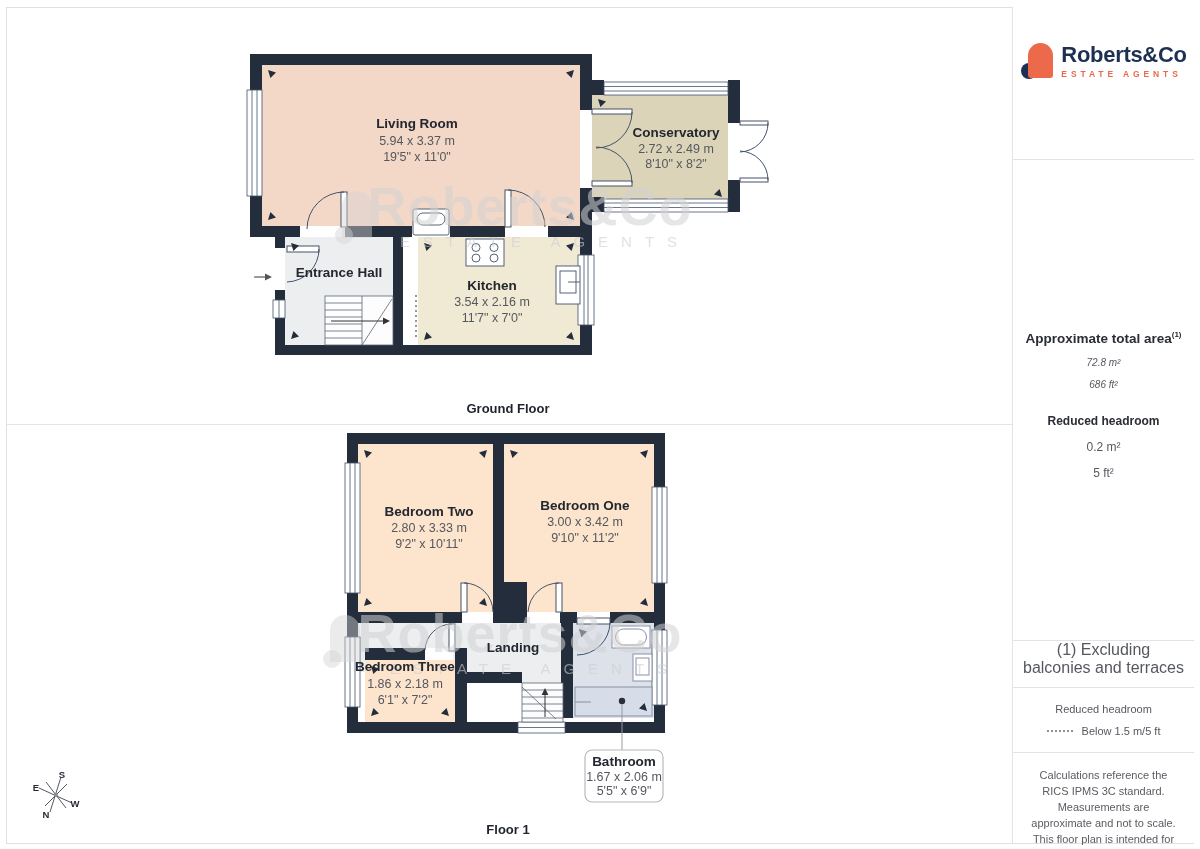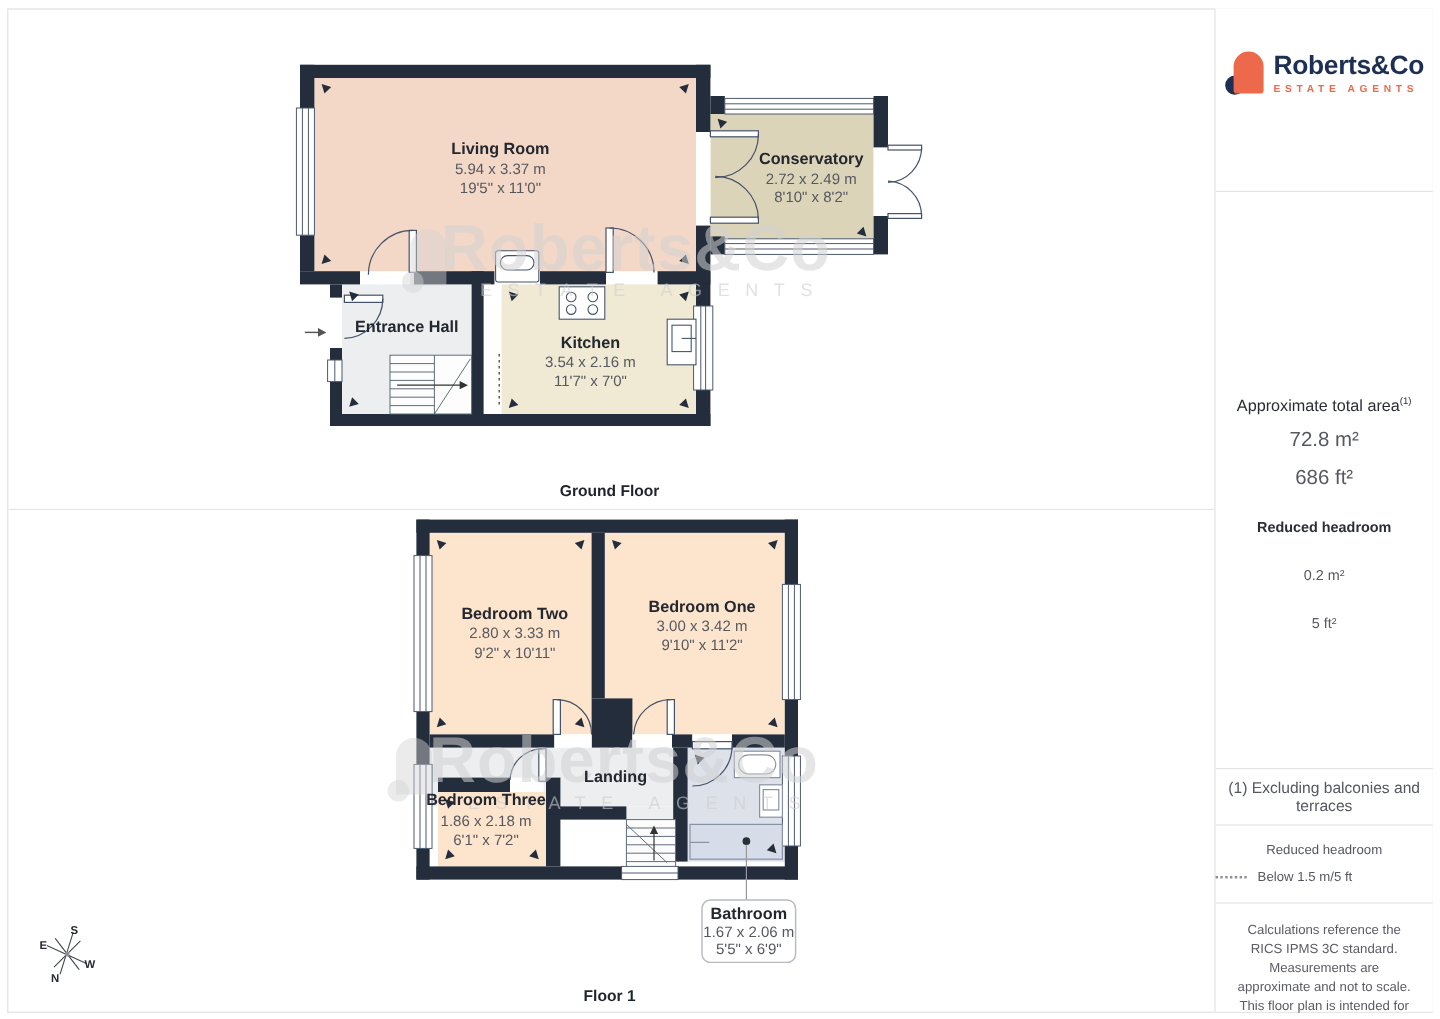--- a/index.html
+++ b/index.html
@@ -20,29 +20,29 @@
   .sec{box-sizing:border-box;border-bottom:1px solid #e3e3e3;text-align:center;}
   .sec-logo{height:117px;}
   .logo-wrap{display:flex;align-items:center;justify-content:center;margin-top:36px;gap:8px;}
   .mark{position:relative;width:33px;height:36px;}
   .arch{position:absolute;right:0;top:0;width:25px;height:35px;background:#ec6a4b;
         border-radius:13px 13px 3px 3px;z-index:2;}
   .dotc{position:absolute;left:1px;bottom:0;width:16px;height:16px;background:#1d3053;border-radius:50%;z-index:1;}
   .bname{font-size:22px;font-weight:bold;color:#1d3053;line-height:1;letter-spacing:-.3px;text-align:left;}
   .btag{font-size:8.5px;color:#ec6a4b;letter-spacing:3.9px;margin-top:3px;font-weight:bold;text-align:left;}
   .sec-area{height:481px;padding-top:170px;}
-  .at{font-size:13.5px;font-weight:normal;color:#2a2d34;}
+  .at{font-size:13.5px;font-weight:bold;color:#2a2d34;}
   .at sup{font-size:8px;}
-  .av{font-size:17px;color:#55585f;margin-top:11px;}
+  .av{font-size:10px;color:#55585f;margin-top:11px;font-style:italic;}
   .rh{font-size:12px;font-weight:bold;color:#2a2d34;margin-top:24px;}
-  .av2{font-size:12px;color:#55585f;margin-top:26px;}
-  .sec-note{height:47px;display:flex;align-items:center;justify-content:center;
-            font-size:13px;color:#55585f;padding:0 8px;}
+  .av2{font-size:12px;color:#55585f;margin-top:12px;}
+  .sec-note{height:47px;display:flex;justify-content:center;
+            font-size:16px;color:#55585f;padding:0 8px;}
   .sec-legend{height:65px;padding-top:15px;font-size:11px;color:#55585f;}
-  .legend-row{margin-top:10px;display:flex;align-items:center;gap:9px;}
+  .legend-row{margin-top:10px;display:flex;align-items:center;justify-content:center;gap:9px;}
   .dotted{display:inline-block;width:26px;height:0;border-top:2px dotted #8f9096;}
   .sec-disc{height:125px;border-bottom:none;padding:15px 13px 0;font-size:11px;color:#5b5c63;line-height:1.45;}
   .sec-disc p{margin:0;}
 </style>
 </head>
 <body>
 
 <div class="stage">
   <div class="frame"></div>
   <div class="divider"></div>

